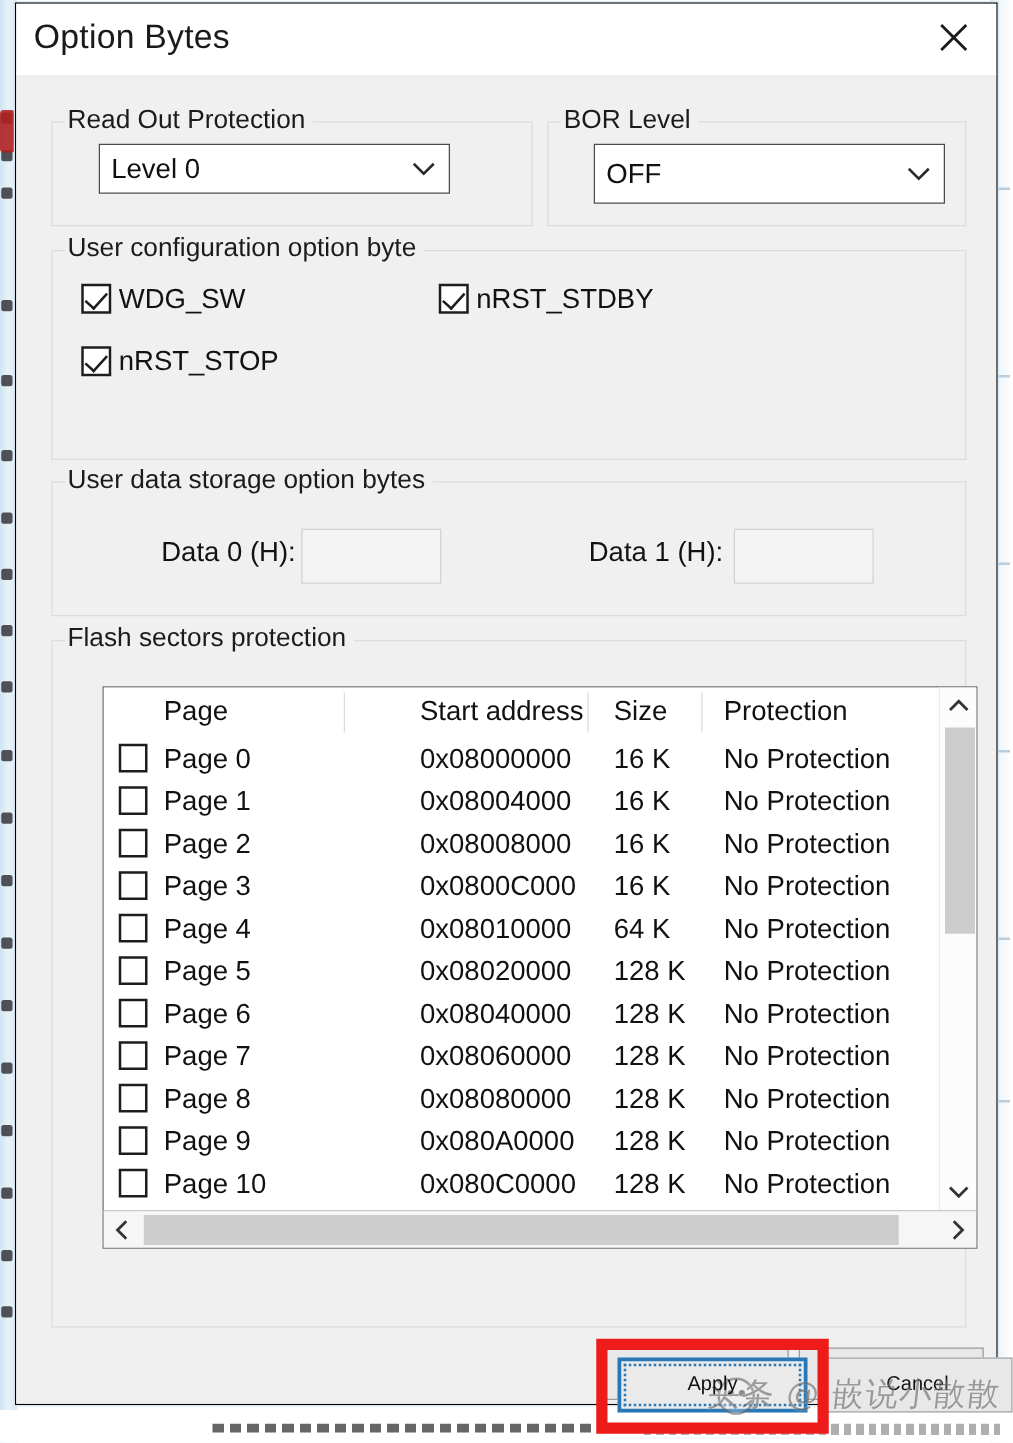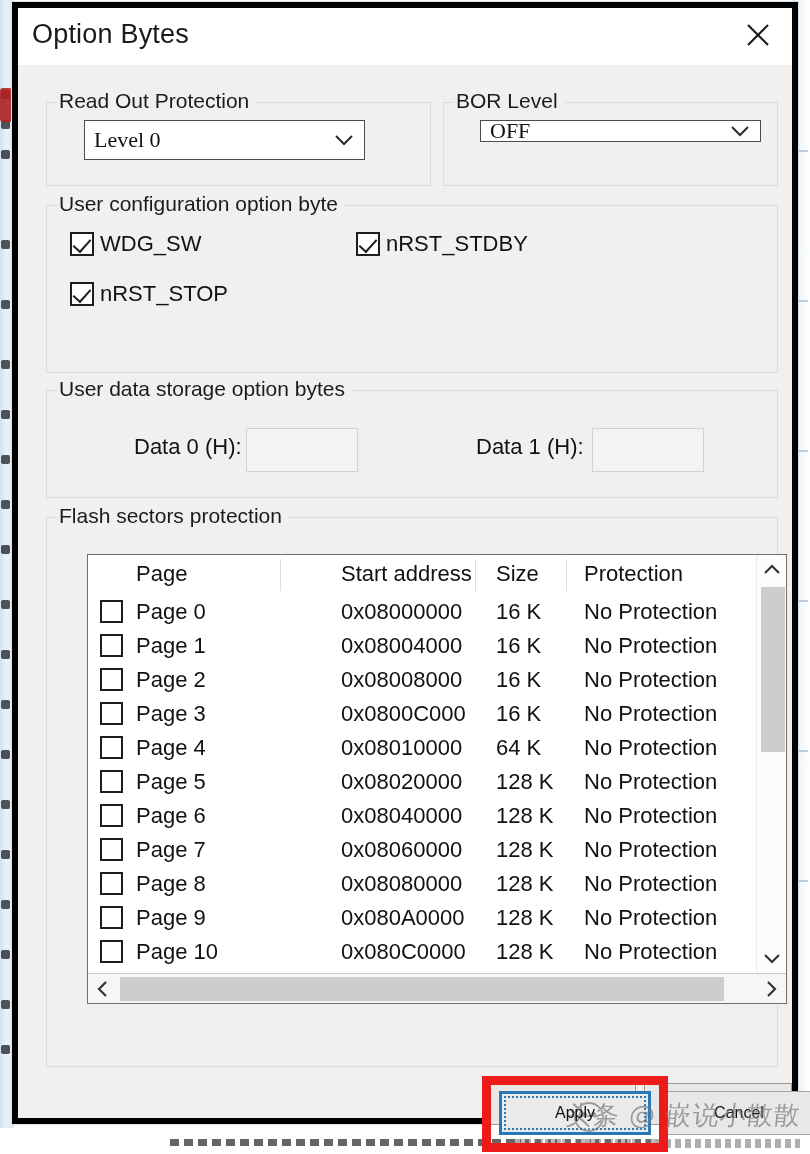--- a/index.html
+++ b/index.html
@@ -49,21 +49,21 @@
     position: absolute; left: 0px; top: 88px; width: 12px; height: 34px;
     background: #b02020; border-radius: 3px; opacity: .9;
   }
 
   
   #dialog {
     position: absolute;
     left: 12px; top: 2px;
     width: 786px; height: 1122px;
     background: #f0f0f0;
-    border: 6px solid #000000;
+    border: 1px solid #000000;
     box-shadow: 0 0 0 1px #d4e3ee;
   }
   #titlebar {
     position: relative;
     height: 57px;
     background: #ffffff;
     border-bottom: 1px solid #ffffff;
   }
   #title-text {
     position: absolute; left: 14px; top: 11px;
@@ -97,21 +97,20 @@
     white-space: nowrap;
   }
 
   
   .combo {
     position: absolute;
     background: #ffffff;
     border: 1px solid #4b4b4b;
     display: flex; align-items: center;
     cursor: pointer;
-    font-family: Liberation Serif, serif;
   }
   .combo .val {
     flex: 1; padding-left: 9px;
     font-size: 22px; color: #101010;
     white-space: nowrap; overflow: hidden;
   }
   .combo .chev {
     width: 40px; display: flex; align-items: center; justify-content: center;
   }
 
@@ -324,21 +323,21 @@
       <div class="chev">
         <svg width="20" height="14" viewBox="0 0 20 14">
             <polyline points="2,3 10,11 18,3" fill="none" stroke="#2a2a2a" stroke-width="2"></polyline>
           </svg>
       </div>
     </div>
 
     <div class="group" style="left:425px; top:37px; width:335px; height:84px;">
       <div class="legend">BOR Level</div>
     </div>
-    <div class="combo" style="left:462px; top:55px; width:281px; height:22px;align-items:center;">
+    <div class="combo" style="left:462px; top:55px; width:281px; height:48px;align-items:center;">
       <div class="val">OFF</div>
       <div class="chev">
         <svg width="20" height="14" viewBox="0 0 20 14">
             <polyline points="2,3 10,11 18,3" fill="none" stroke="#2a2a2a" stroke-width="2"></polyline>
           </svg>
       </div>
     </div>
 
     <div class="group" style="left:28px; top:140px; width:732px; height:168px;">
       <div class="legend">User configuration option byte</div>

